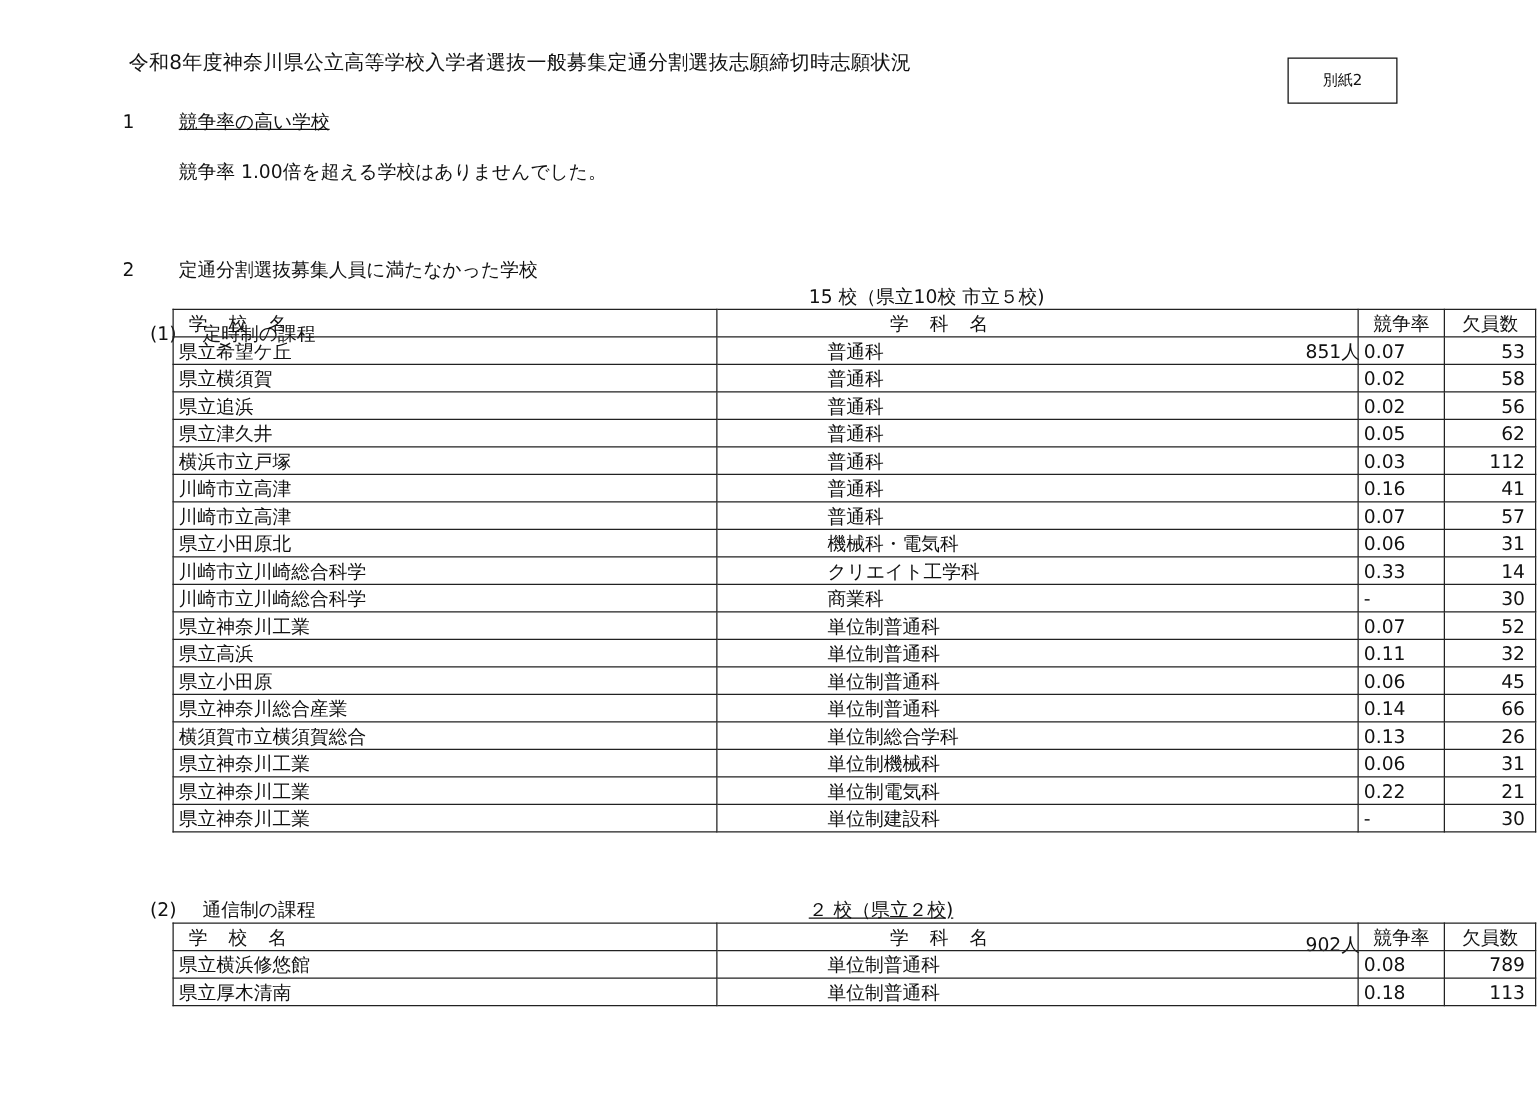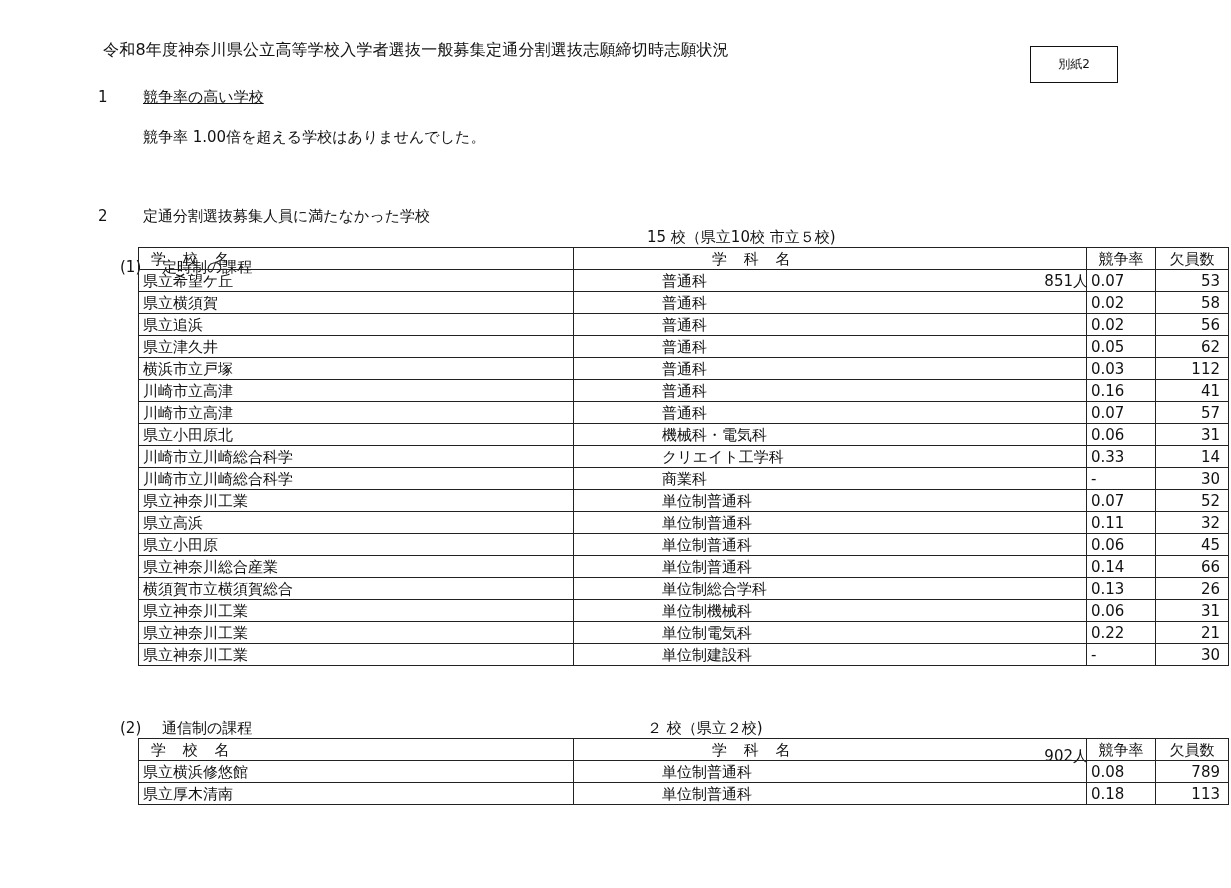--- a/index.html
+++ b/index.html
@@ -178,21 +178,21 @@
         <td class="c-dept">単位制建設科</td>
         <td class="c-rate">-</td>
         <td class="c-vac">30</td>
       </tr>
     </tbody>
 </table>
 
 <div class="abs sec" style="left:120px; top:719px;">
   <span class="sub-num">(2)</span><span>通信制の課程</span>
 </div>
-<div class="abs sec" style="left:647px; top:719px;">２ 校（県立２校)</div>
+<div class="abs sec" style="left:647px; top:719px;text-decoration:underline;">２ 校（県立２校)</div>
 <div class="abs sec" style="right:143px; top:747px;text-align:right;">902人</div>
 
 <table class="grid t2" style="top:738px;">
   <thead>
     <tr>
       <th class="c-school">学 校 名</th>
       <th class="c-dept">学 科 名</th>
       <th class="c-rate">競争率</th>
       <th class="c-vac">欠員数</th>
     </tr>

